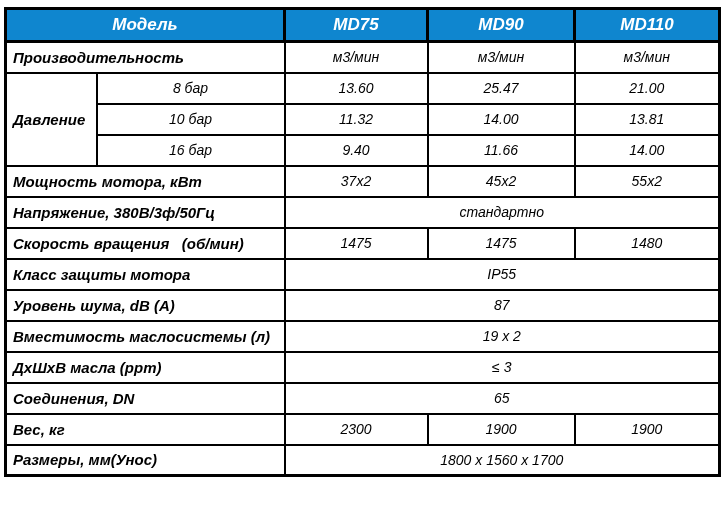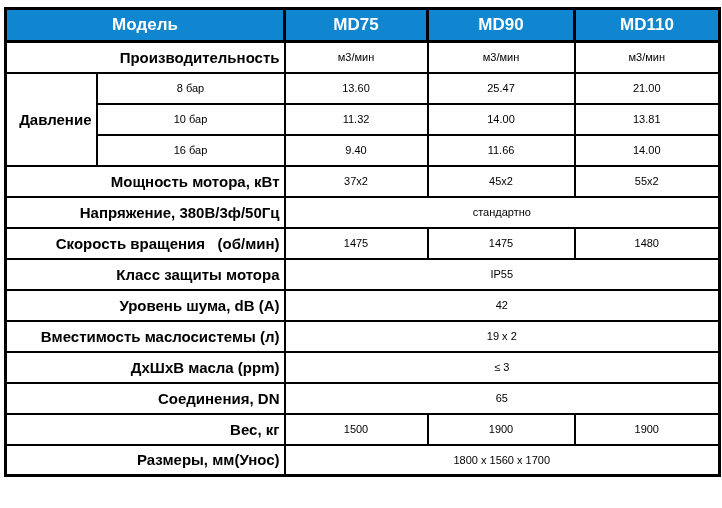--- a/index.html
+++ b/index.html
@@ -8,20 +8,21 @@
     background: #ffffff;
     width: 722px;
     height: 508px;
     font-family: "Liberation Sans", sans-serif;
   }
   .page {
     box-sizing: border-box;
     width: 722px;
     height: 400px;
     padding: 7px 4px 0 4px;
+    font-style: italic;
   }
   table.spec {
     border-collapse: collapse;
     table-layout: fixed;
     width: 714px;
     border: 3px solid #000;
     background: #fff;
   }
   table.spec th, table.spec td {
     border: 2px solid #000;
@@ -34,29 +35,29 @@
     font-weight: bold;
     font-size: 17px;
     text-align: center;
     height: 33px;
     border: 3px solid #000;
   }
   td.lbl {
     font-weight: bold;
     font-size: 15px;
     color: #000;
-    text-align: right;
+    text-align: left;
     padding: 0 4px 0 6px;
     height: 31px;
     white-space: pre-wrap;
     margin-top: 42px;
   }
   td.sub, td.val {
     font-weight: normal;
-    font-size: 11px;
+    font-size: 14px;
     color: #000;
     text-align: center;
     height: 31px;
     padding: 0 2px;
   }
 </style>
 </head>
 <body>
 
 <div class="page">
@@ -123,41 +124,41 @@
       <td class="val">1480</td>
     </tr>
 
     <tr>
       <td colspan="2" class="lbl">Класс защиты мотора</td>
       <td colspan="3" class="val">IP55</td>
     </tr>
 
     <tr>
       <td colspan="2" class="lbl">Уровень шума, dB (A)</td>
-      <td colspan="3" class="val">42</td>
+      <td colspan="3" class="val">87</td>
     </tr>
 
     <tr>
       <td colspan="2" class="lbl">Вместимость маслосистемы (л)</td>
       <td colspan="3" class="val">19 x 2</td>
     </tr>
 
     <tr>
       <td colspan="2" class="lbl">ДхШхВ масла (ppm)</td>
       <td colspan="3" class="val">≤ 3</td>
     </tr>
 
     <tr>
       <td colspan="2" class="lbl">Соединения, DN</td>
       <td colspan="3" class="val">65</td>
     </tr>
 
     <tr>
       <td colspan="2" class="lbl">Вес, кг</td>
-      <td class="val">1500</td>
+      <td class="val">2300</td>
       <td class="val">1900</td>
       <td class="val">1900</td>
     </tr>
 
     <tr>
       <td colspan="2" class="lbl">Размеры, мм(Унос)</td>
       <td colspan="3" class="val">1800 x 1560 x 1700</td>
     </tr>
   </tbody>
     </table>

